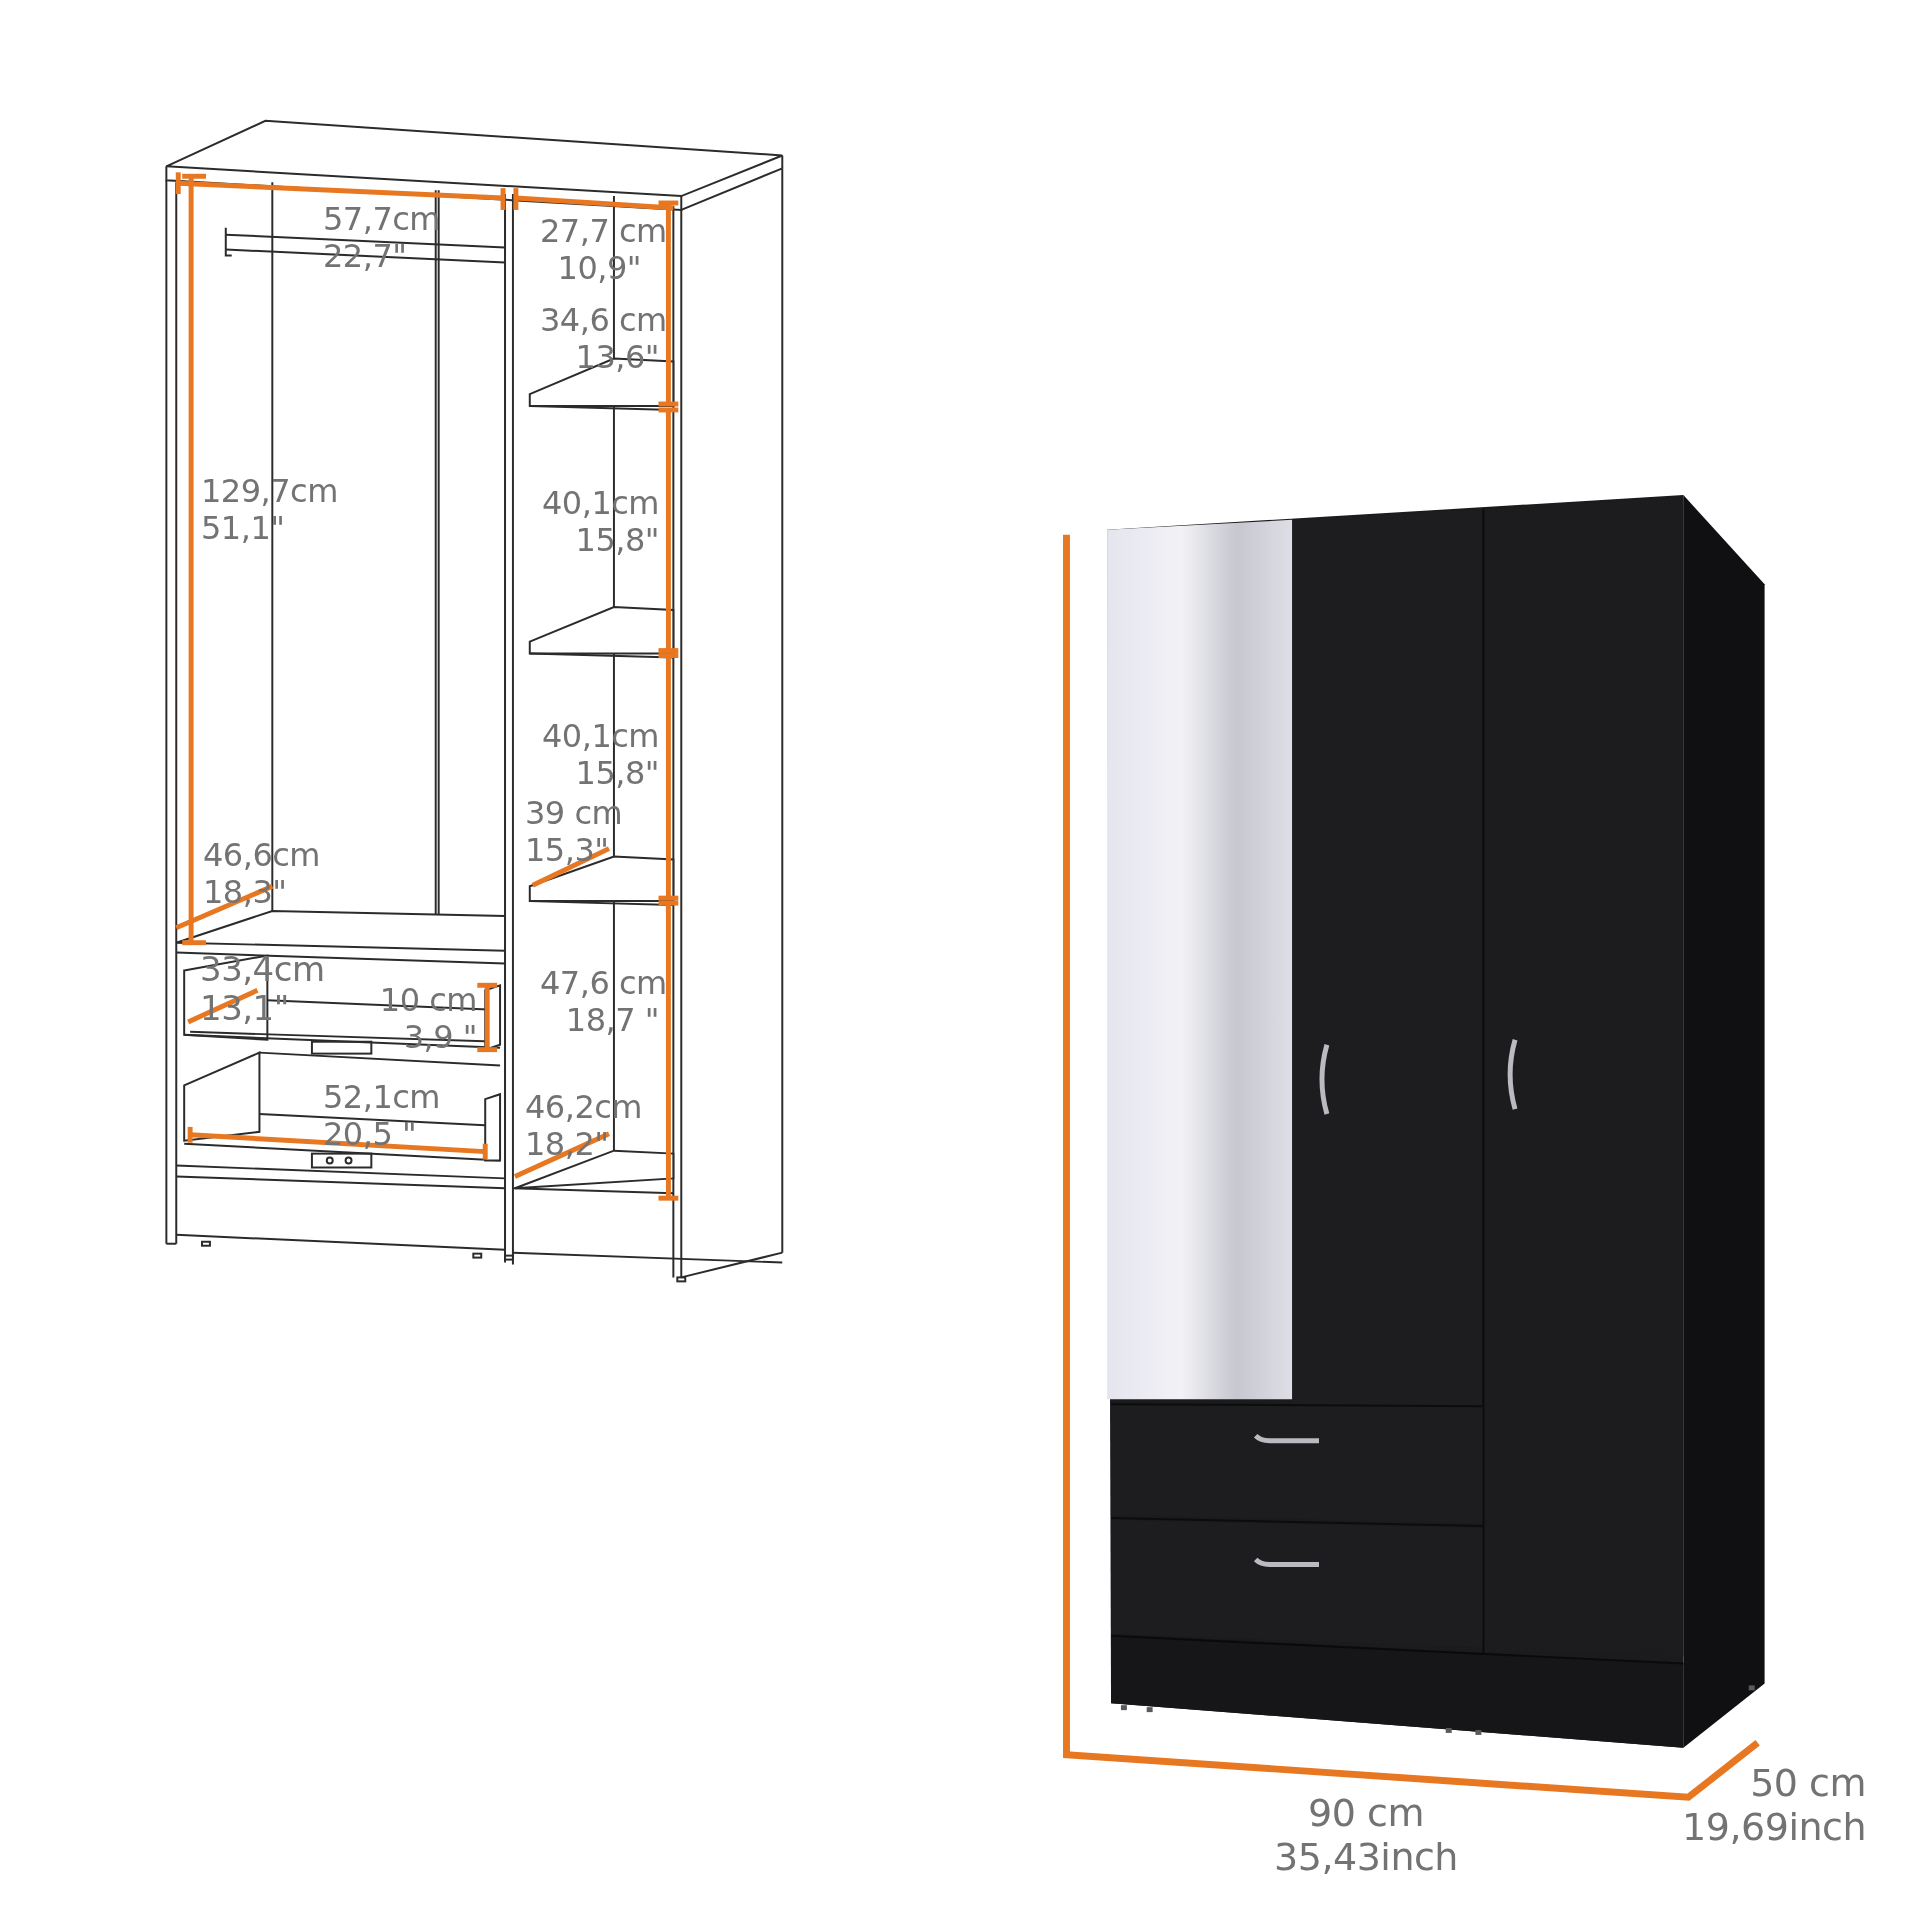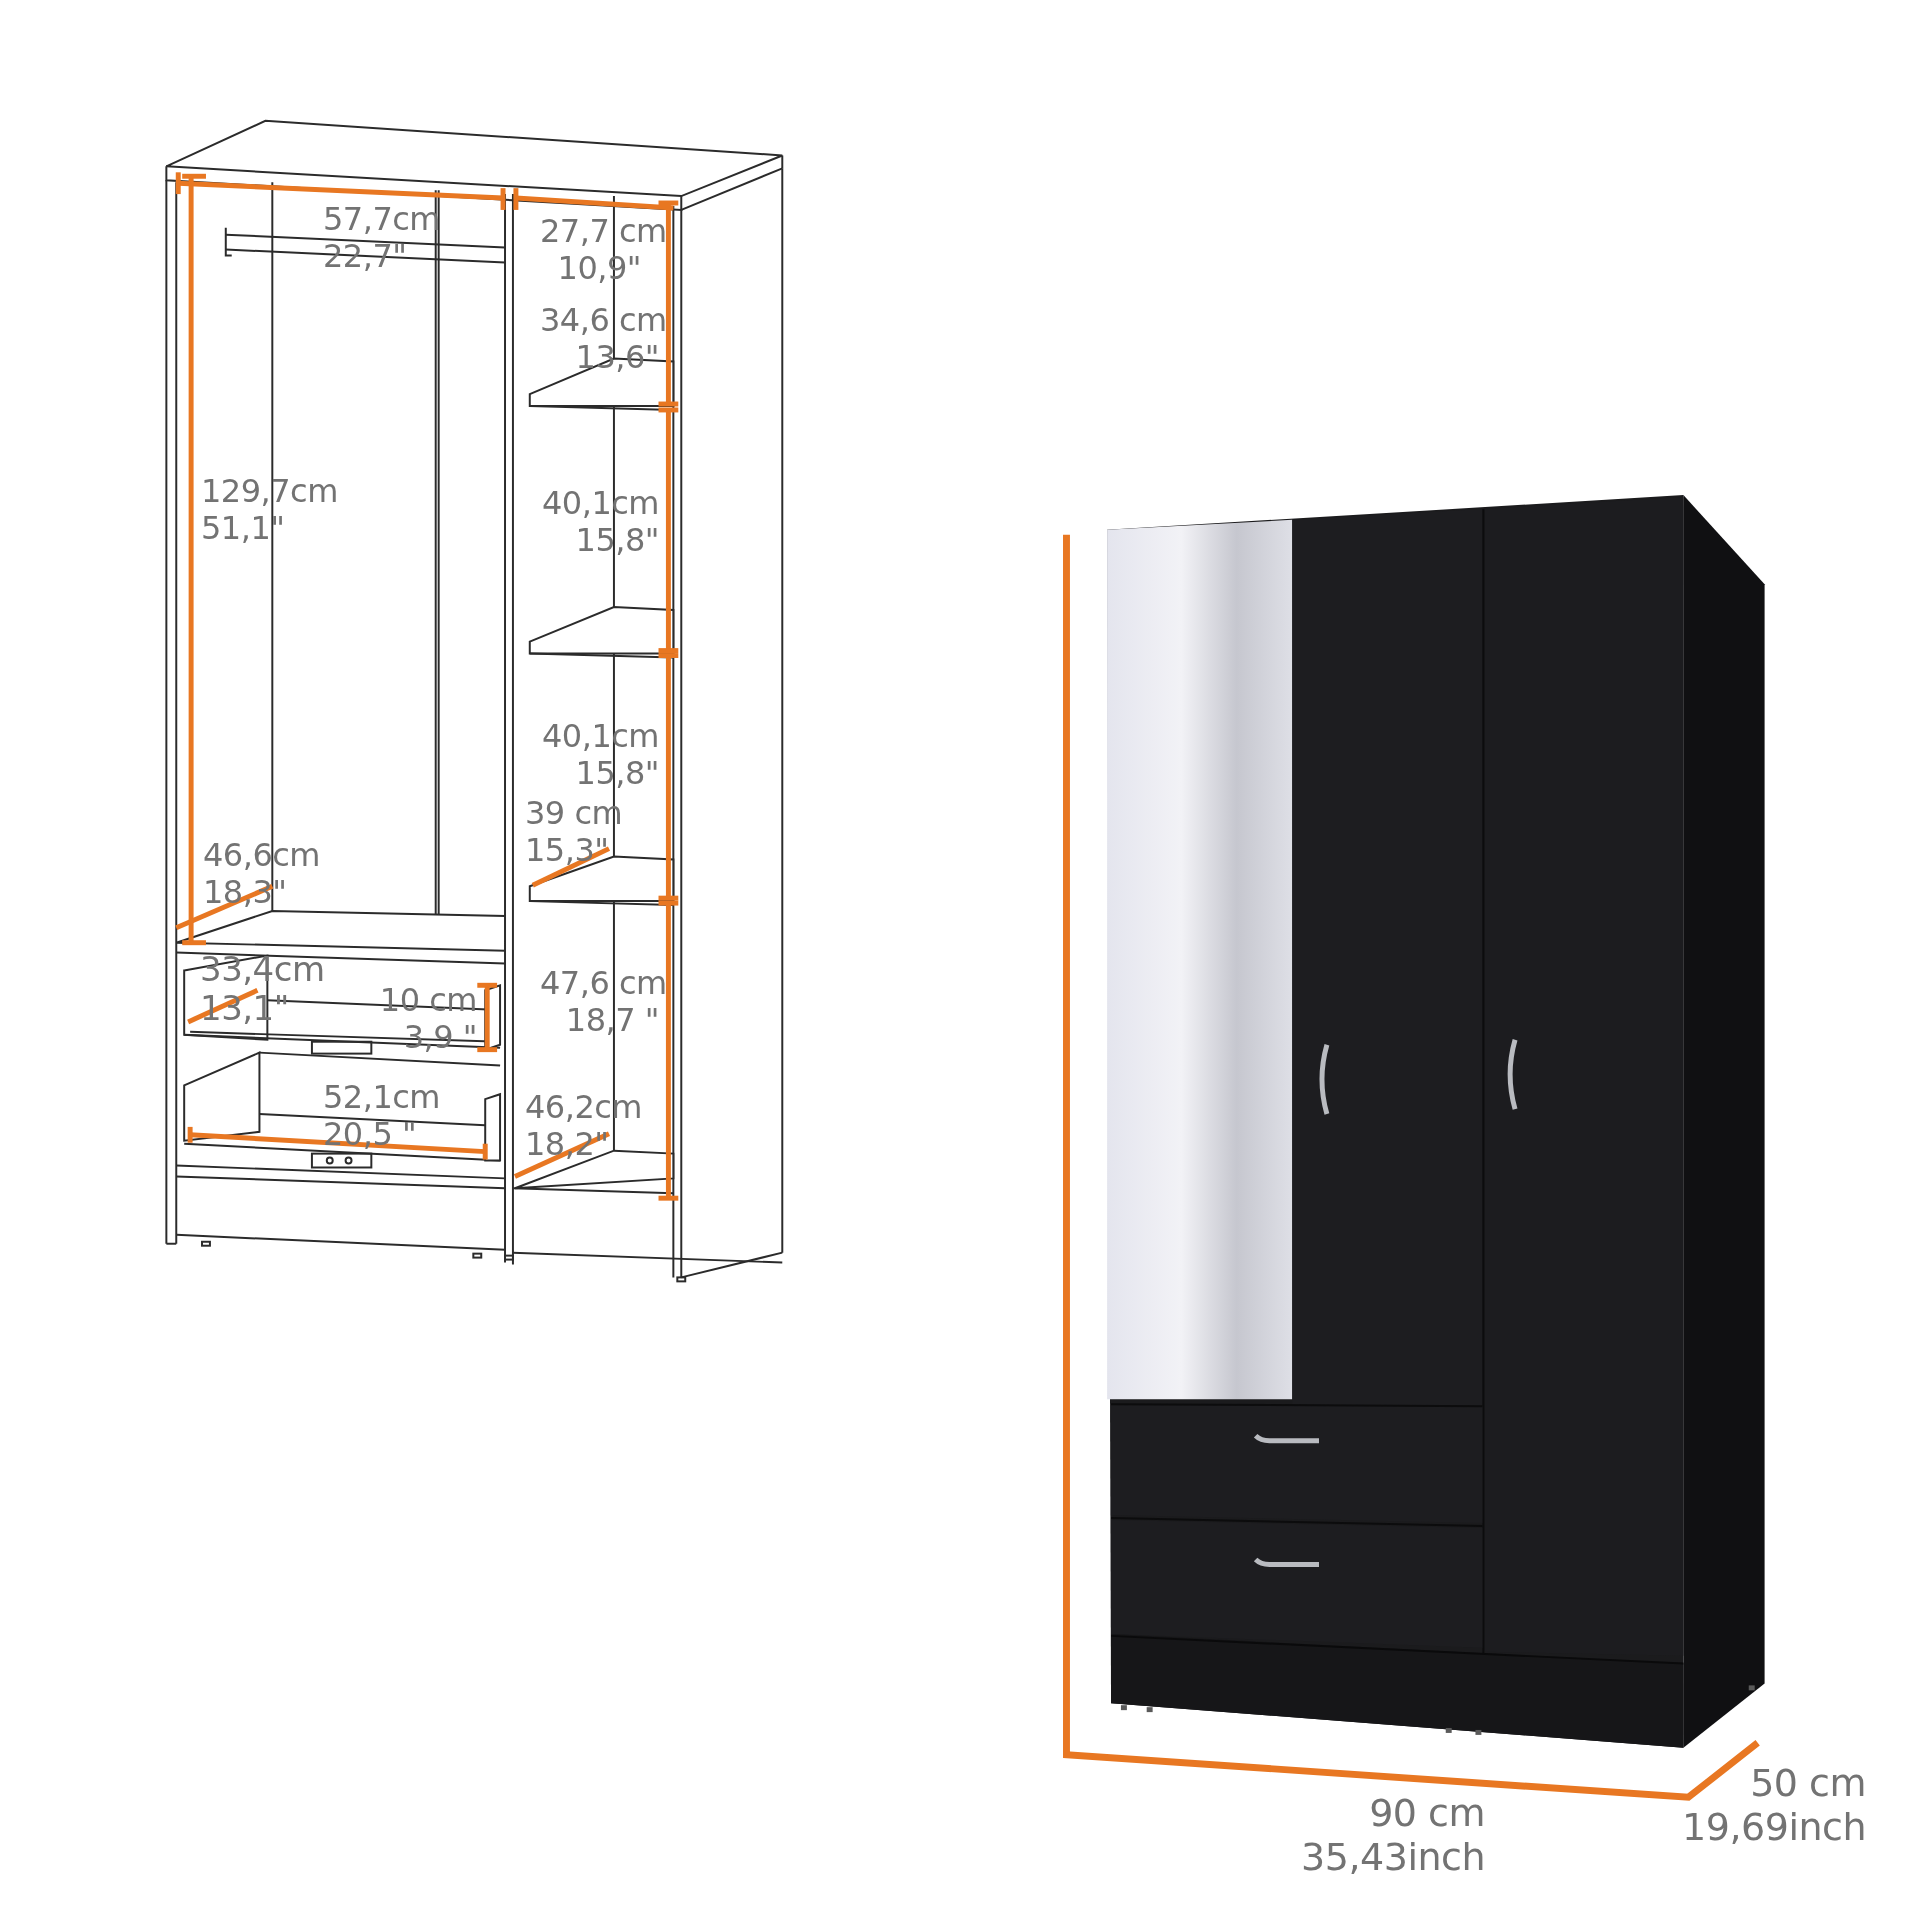--- a/index.html
+++ b/index.html
@@ -6,21 +6,21 @@
   body { width:1927px; height:1927px; position:relative; overflow:hidden;
          font-family:"DejaVu Sans Condensed","DejaVu Sans","Liberation Sans",sans-serif; }
   #stage { position:absolute; left:0; top:0; width:1927px; height:1927px; }
   .lbl { position:absolute; color:#737373; font-weight:500; line-height:1.15; white-space:nowrap;
          font-family:"DejaVu Sans","Liberation Sans",sans-serif; letter-spacing:-0.5px; }
   .lbl span { display:block; }
   .sm { font-size:32px; }
   .md { font-size:32px; }
   .lg { font-size:38px; }
   .r { text-align:right; }
-  .c { text-align:right; }
+  .c { text-align:center; }
 </style>
 </head>
 <body>
 
 <div id="stage">
 
   <svg width="1927" height="1927" style="position:absolute;left:0;top:0" viewBox="0 0 1946 1946">
     <g fill="none" stroke="#2b2b2b" stroke-width="2">
 
       <polygon points="168,168 268,122 790,157 688,198" fill="#fff"></polygon>

